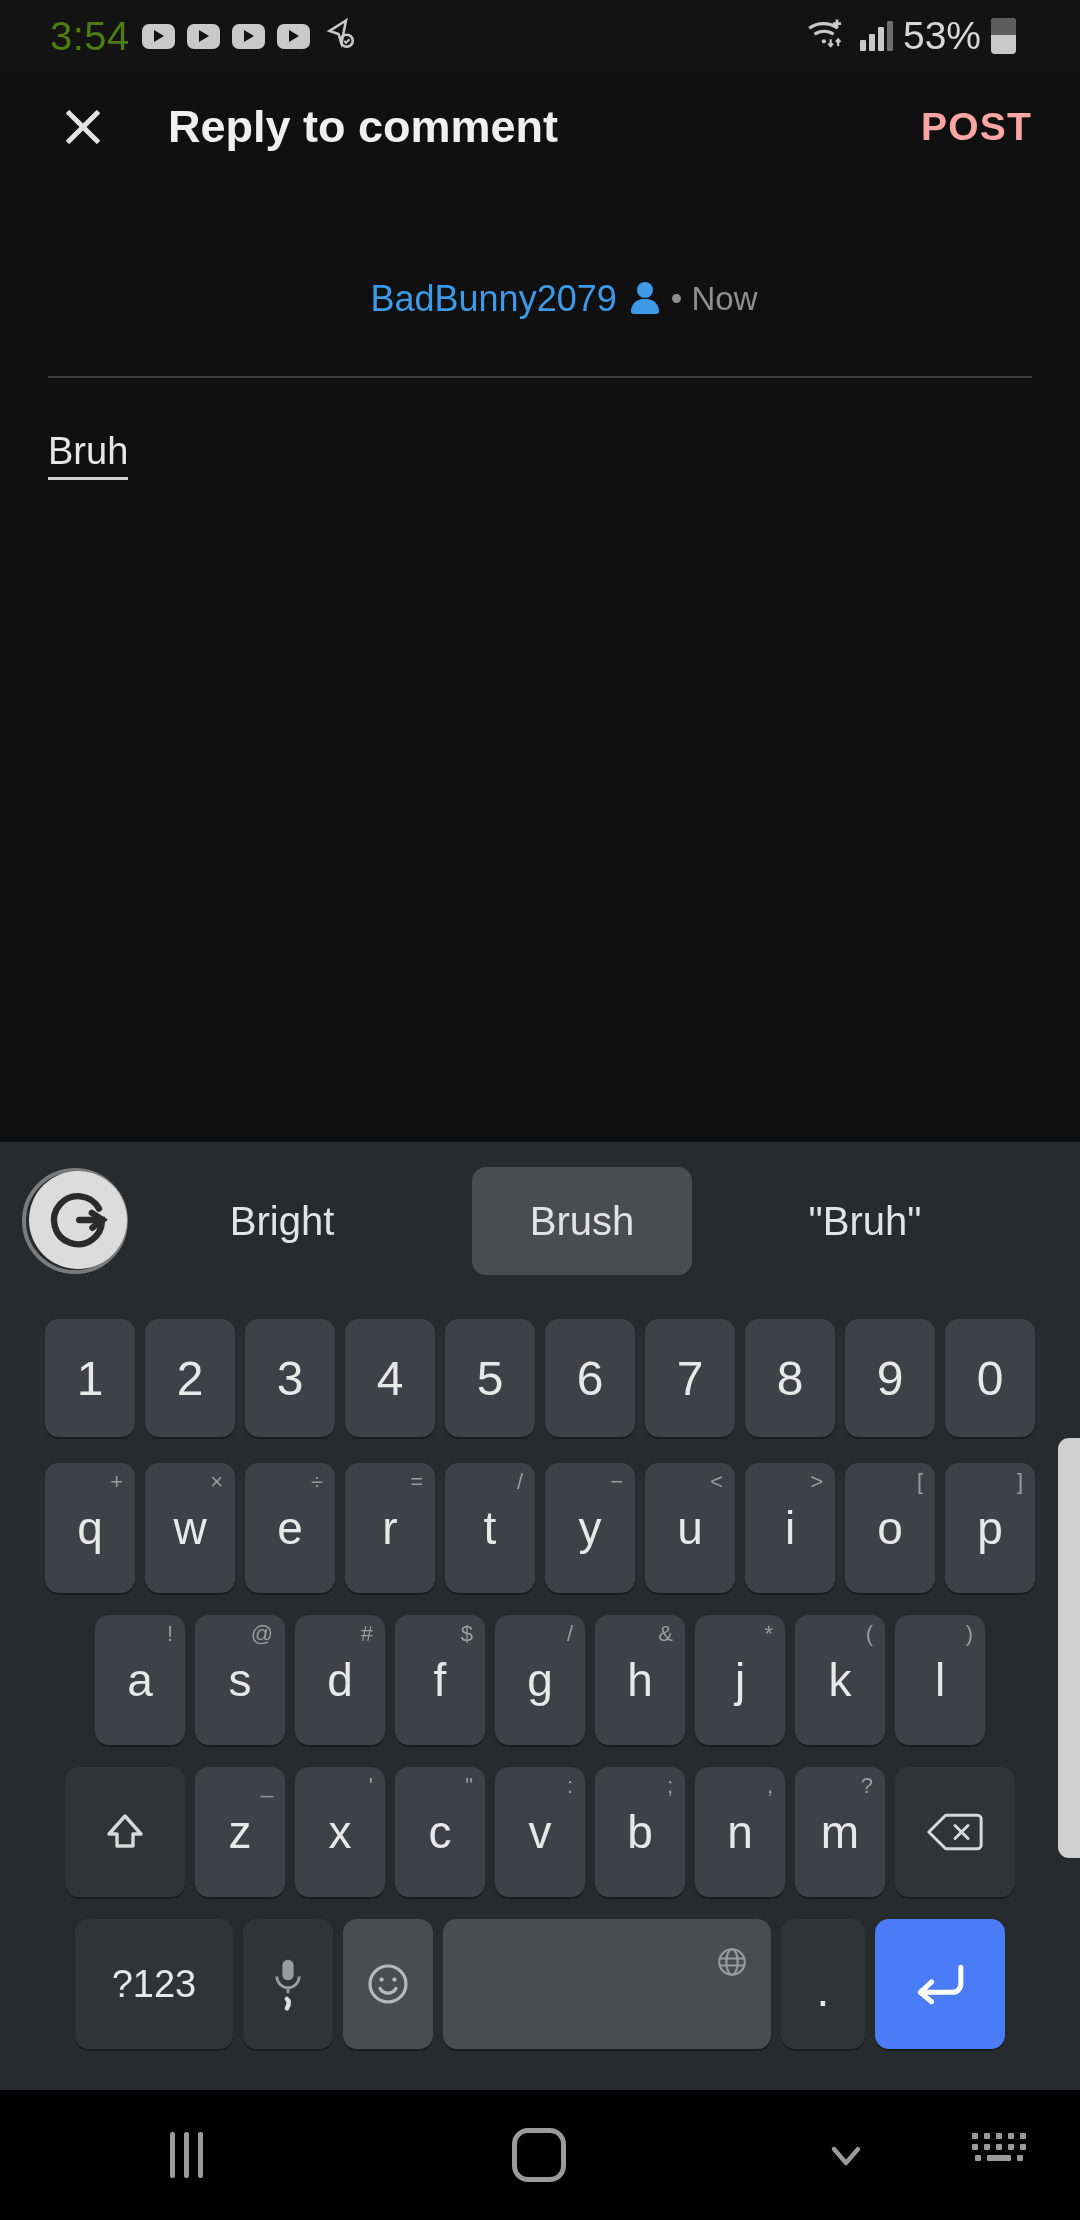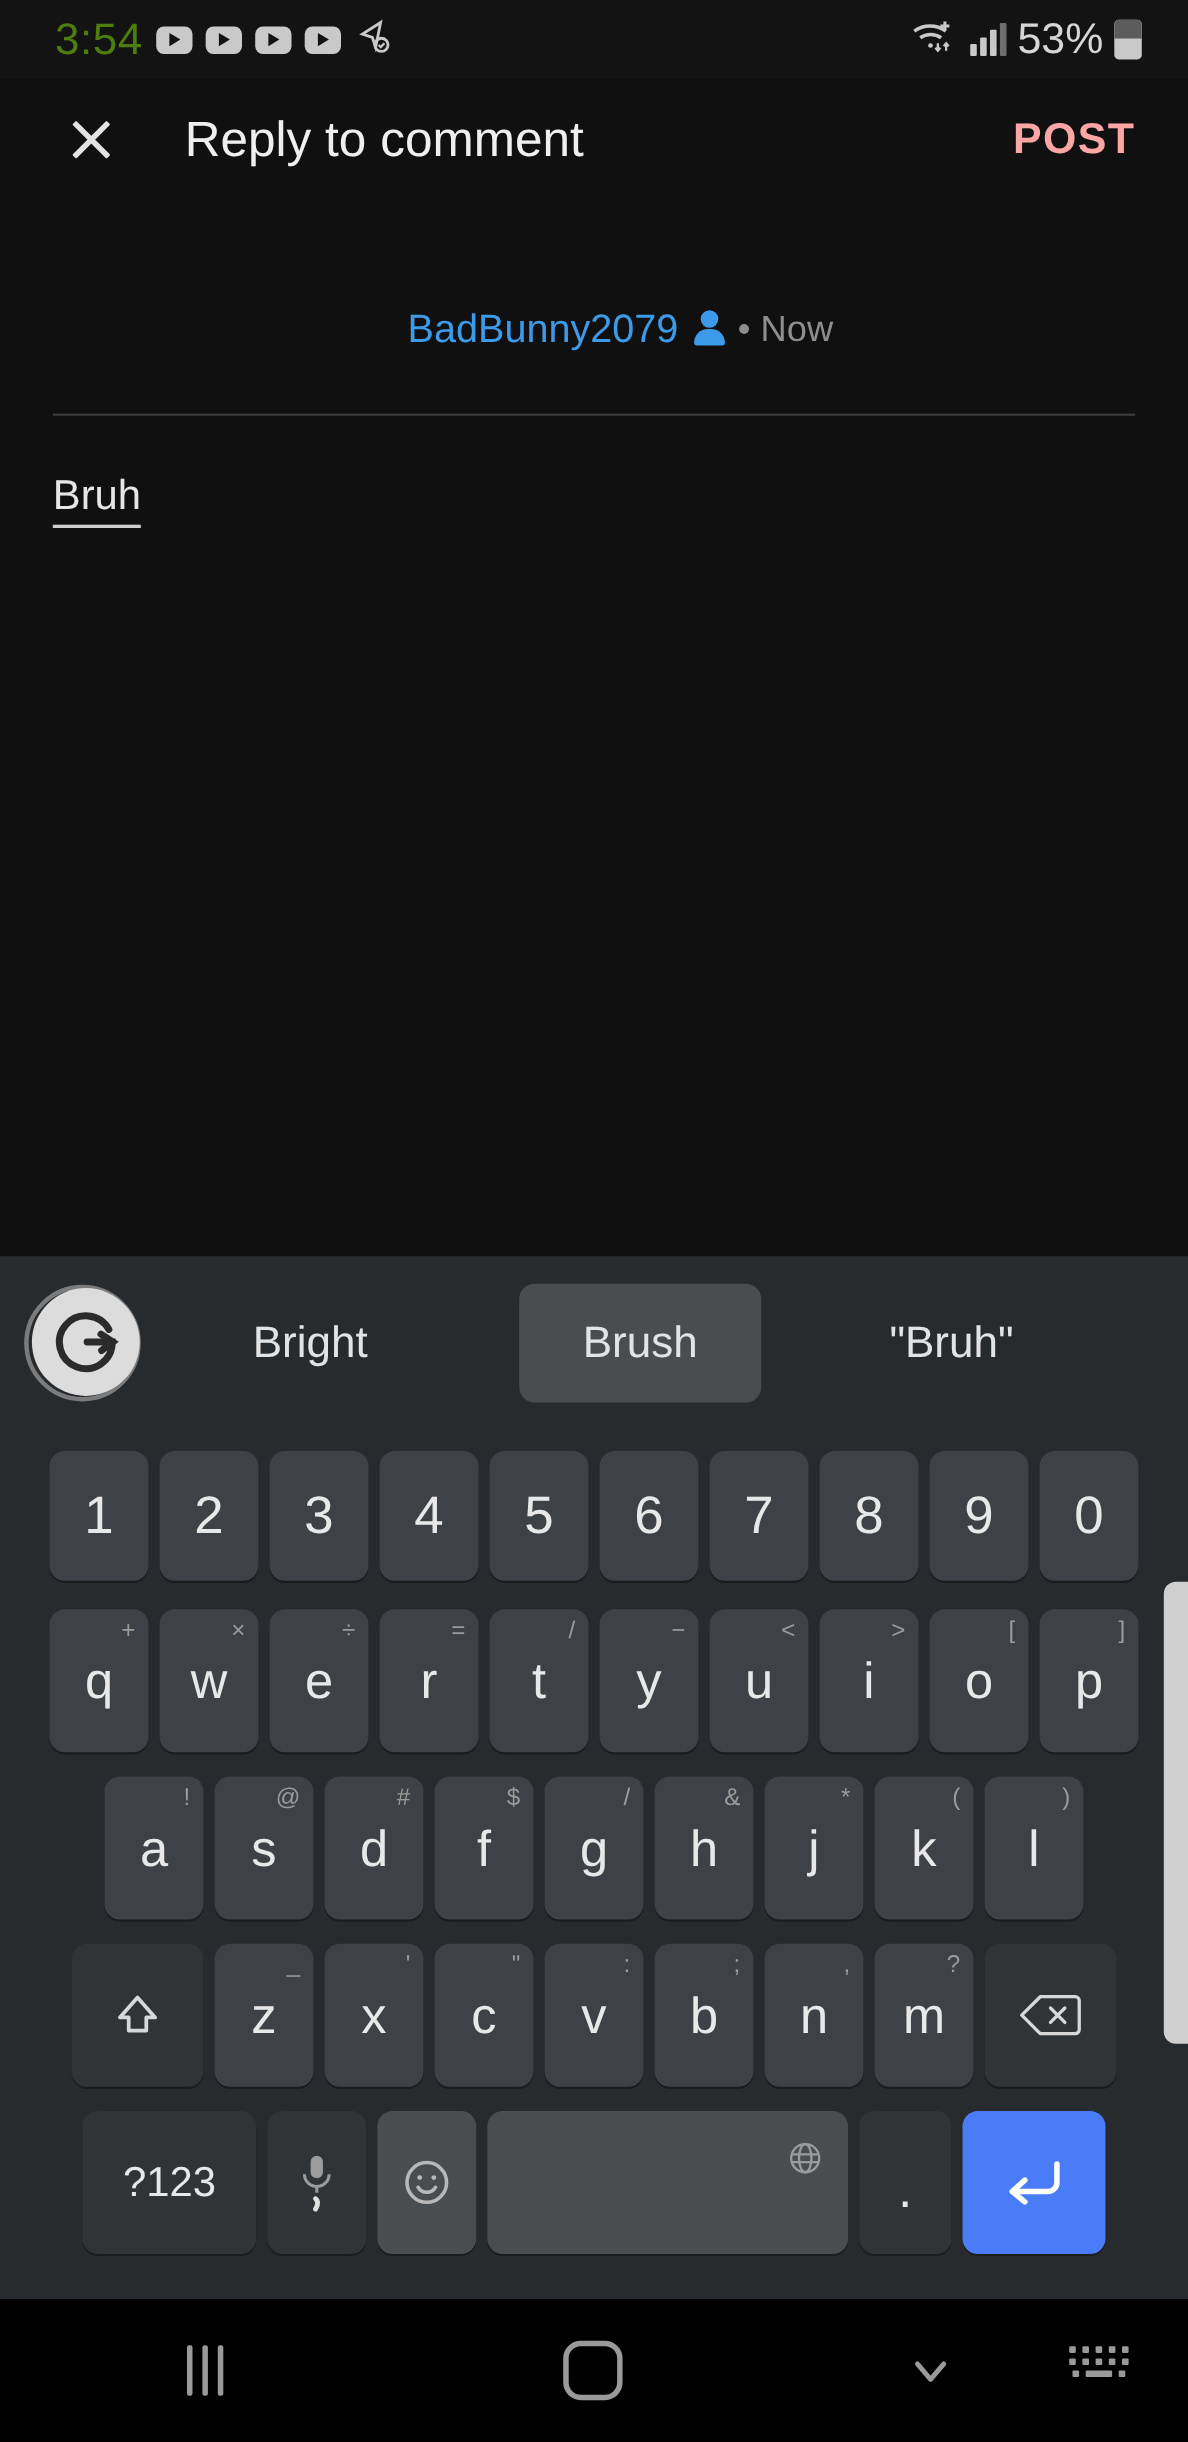--- a/index.html
+++ b/index.html
@@ -16,39 +16,39 @@
     position:absolute; top:0; left:0; width:1080px; height:72px;
     display:flex; align-items:center; background:#131313;
   }
   .sb-left{ display:flex; align-items:center; gap:12px; padding-left:50px; }
   .sb-time{ color:#4d7c0f; font-size:40px; letter-spacing:.5px; }
   .yt-ico{ width:33px; height:25px; background:#c9c9c9; border-radius:7px;
            display:flex; align-items:center; justify-content:center; }
   .yt-ico::after{ content:""; width:0;height:0;
       border-left:10px solid #131313; border-top:6px solid transparent; border-bottom:6px solid transparent;
       margin-left:2px; }
-  .sb-right{ margin-left:auto; display:flex; align-items:center; gap:10px; padding-right:42px; }
+  .sb-right{ margin-left:auto; display:flex; align-items:center; gap:10px; padding-right:64px; }
   .sb-pct{ color:#d6d6d6; font-size:39px; }
   .batt{ width:25px; height:36px; border-radius:4px; background:#c9c9c9; position:relative; overflow:hidden; }
   .batt::before{ content:""; position:absolute; left:0; top:0; width:100%; height:47%; background:#5c5c5c; }
   .sig{ display:flex; align-items:flex-end; gap:3px; height:30px; }
   .sig i{ width:6px; background:#c9c9c9; border-radius:1px; display:block; }
   .sig i:nth-child(1){height:11px}.sig i:nth-child(2){height:17px}
   .sig i:nth-child(3){height:24px}.sig i:nth-child(4){height:30px;background:#6e6e6e}
 
   
   .header{ position:absolute; top:72px; left:0; width:1080px; height:110px;
            display:flex; align-items:center; }
   .close-x{ width:74px;height:74px; margin-left:46px; position:relative; }
   .close-x::before,.close-x::after{ content:""; position:absolute; left:50%; top:50%;
      width:44px; height:5px; background:#e3e3e3; border-radius:1px;
      transform-origin:center; }
   .close-x::before{ transform:translate(-50%,-50%) rotate(45deg); }
   .close-x::after { transform:translate(-50%,-50%) rotate(-45deg); }
-  .h-title{ color:#efefef; font-size:45px; margin-left:48px; font-weight:400; }
+  .h-title{ color:#efefef; font-size:45px; margin-left:48px; font-weight:700; }
   .post-btn{ margin-left:auto; margin-right:48px; color:#fca5a5;
              font-size:39px; font-weight:700; letter-spacing:1.2px; }
 
   
   .body{ position:absolute; top:182px; left:0; width:1080px; height:960px; background:#101010; }
   .meta{ display:flex; align-items:center; padding:96px 0 0 48px;justify-content:center; }
   .uname{ color:#3d9ae8; font-size:36px; }
   .person{ width:28px;height:34px; margin-left:14px; position:relative; }
   .person::before{ content:""; position:absolute; top:0; left:50%; transform:translateX(-50%);
       width:16px;height:16px;border-radius:50%; background:#3d9ae8; }

